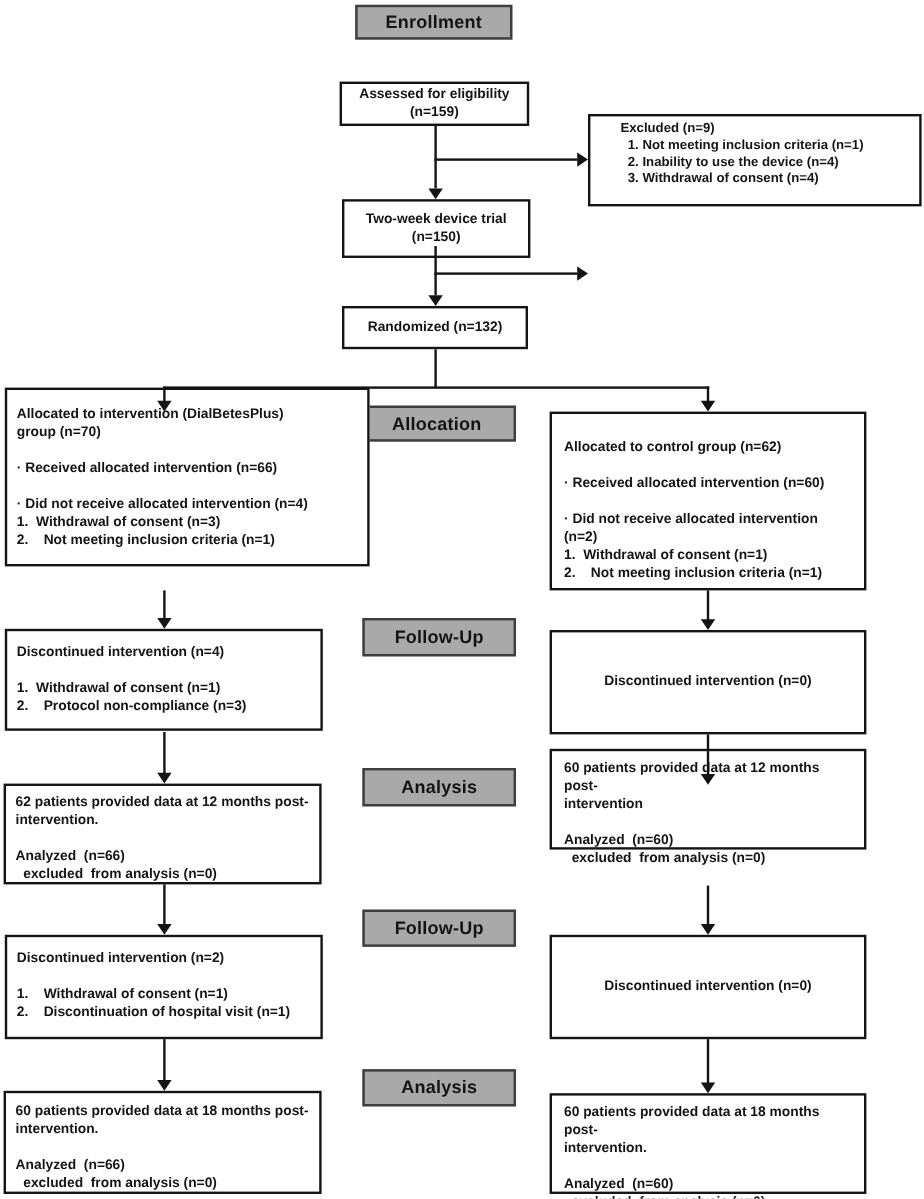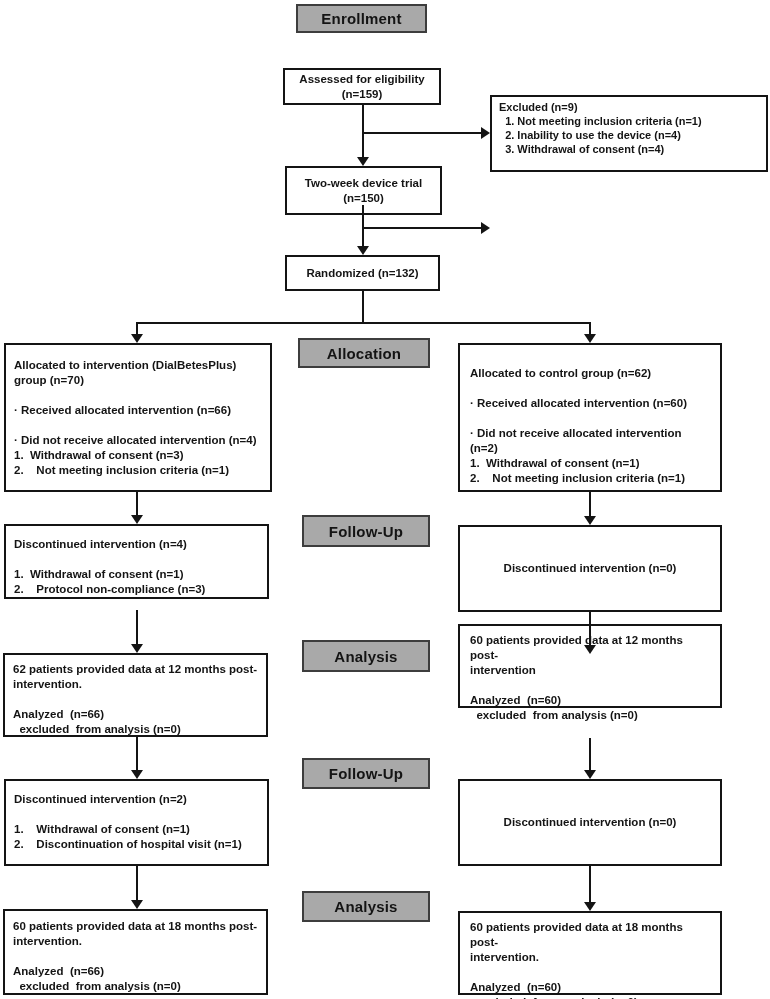--- a/index.html
+++ b/index.html
@@ -23,21 +23,21 @@
     display:flex;align-items:center;justify-content:center;
     font-size:15px;letter-spacing:.2px;box-sizing:border-box;
   }
   .box{
     position:absolute;background:var(--box-bg);
     border:2px solid var(--box-border);box-sizing:border-box;
   }
   .box .txt{
     white-space:pre-wrap;font-size:11.5px;line-height:1.3;
   }
-  .pad{padding:4px 7px;}
+  .pad{padding:4px 7px;margin-left:18px;}
   .ctr{display:flex;align-items:center;justify-content:center;text-align:center;}
   .ctr .txt{padding:0 4px;}
   .small .txt{font-size:11px;line-height:1.27;}
   .vline{position:absolute;width:2px;background:var(--connector);}
   .hline{position:absolute;height:2px;background:var(--connector);}
   .arrow-down{
     position:absolute;width:0;height:0;
     border-left:6px solid transparent;border-right:6px solid transparent;
     border-top:9px solid var(--connector);
   }
@@ -74,41 +74,41 @@
   <div class="box ctr" style="left:285px;top:166px;width:157px;height:49px">
     <div class="txt">Two-week device trial
 (n=150)</div>
   </div>
 
 
   <div class="box ctr" style="left:285px;top:255px;width:155px;height:36px">
     <div class="txt">Randomized (n=132)</div>
   </div>
 
-  <div class="box" style="left:4px;top:343px;width:268px;height:149px">
+  <div class="box" style="left:4px;top:323px;width:304px;height:149px">
     <div class="txt" style="padding:13px 8px 0 8px">Allocated to intervention (DialBetesPlus)
 group (n=70)
 
 · Received allocated intervention (n=66)
 
 · Did not receive allocated intervention (n=4)
 1.  Withdrawal of consent (n=3)
 2.    Not meeting inclusion criteria (n=1)</div>
   </div>
   <div class="box" style="left:458px;top:343px;width:264px;height:149px">
     <div class="txt" style="padding:21px 18px 0 10px">Allocated to control group (n=62)
 
 · Received allocated intervention (n=60)
 
 · Did not receive allocated intervention (n=2)
 1.  Withdrawal of consent (n=1)
 2.    Not meeting inclusion criteria (n=1)</div>
   </div>
 
-  <div class="box" style="left:4px;top:524px;width:265px;height:75px">
+  <div class="box" style="left:4px;top:524px;width:265px;height:85px">
     <div class="txt" style="padding:11px 8px 0 8px">Discontinued intervention (n=4)
 
 1.  Withdrawal of consent (n=1)
 2.    Protocol non-compliance (n=3)</div>
   </div>
   <div class="box ctr" style="left:458px;top:525px;width:264px;height:87px">
     <div class="txt">Discontinued intervention (n=0)</div>
   </div>
 
   <div class="box" style="left:3px;top:653px;width:265px;height:84px">

